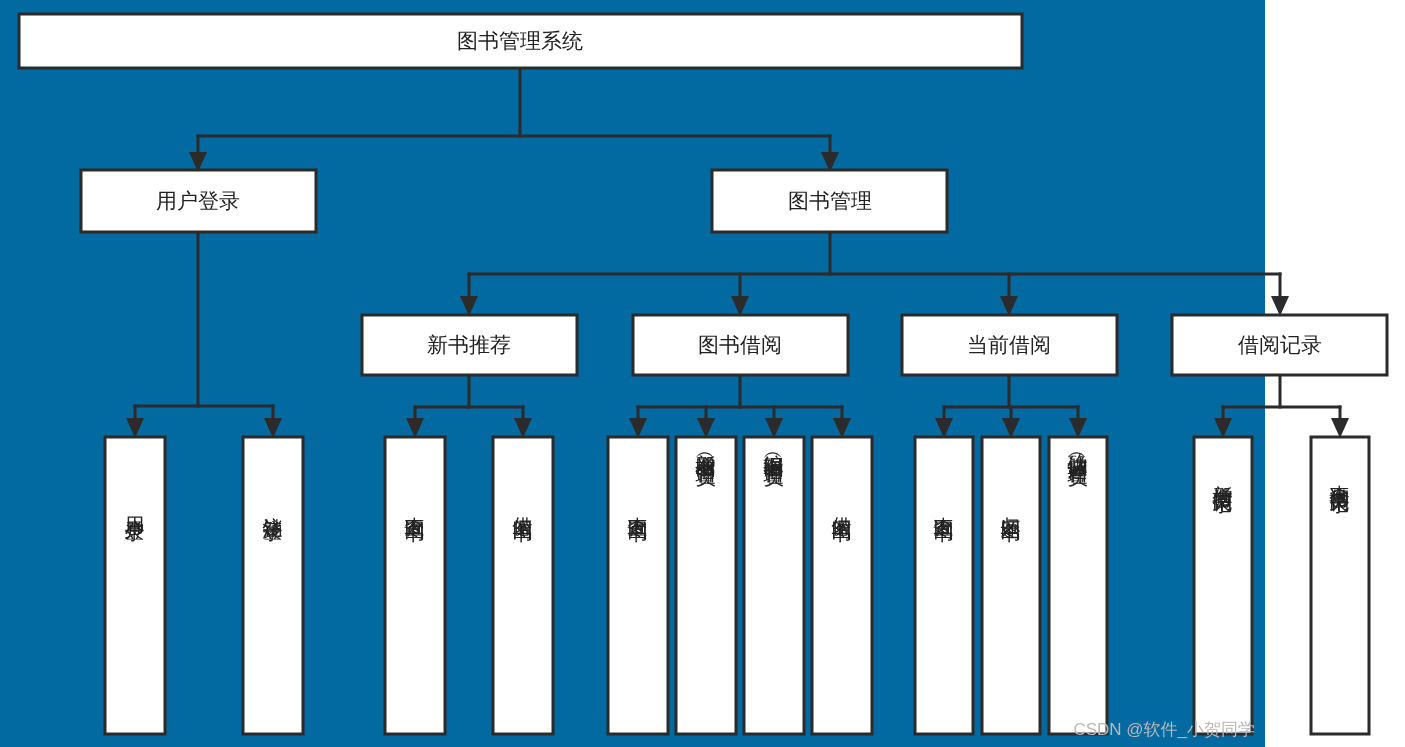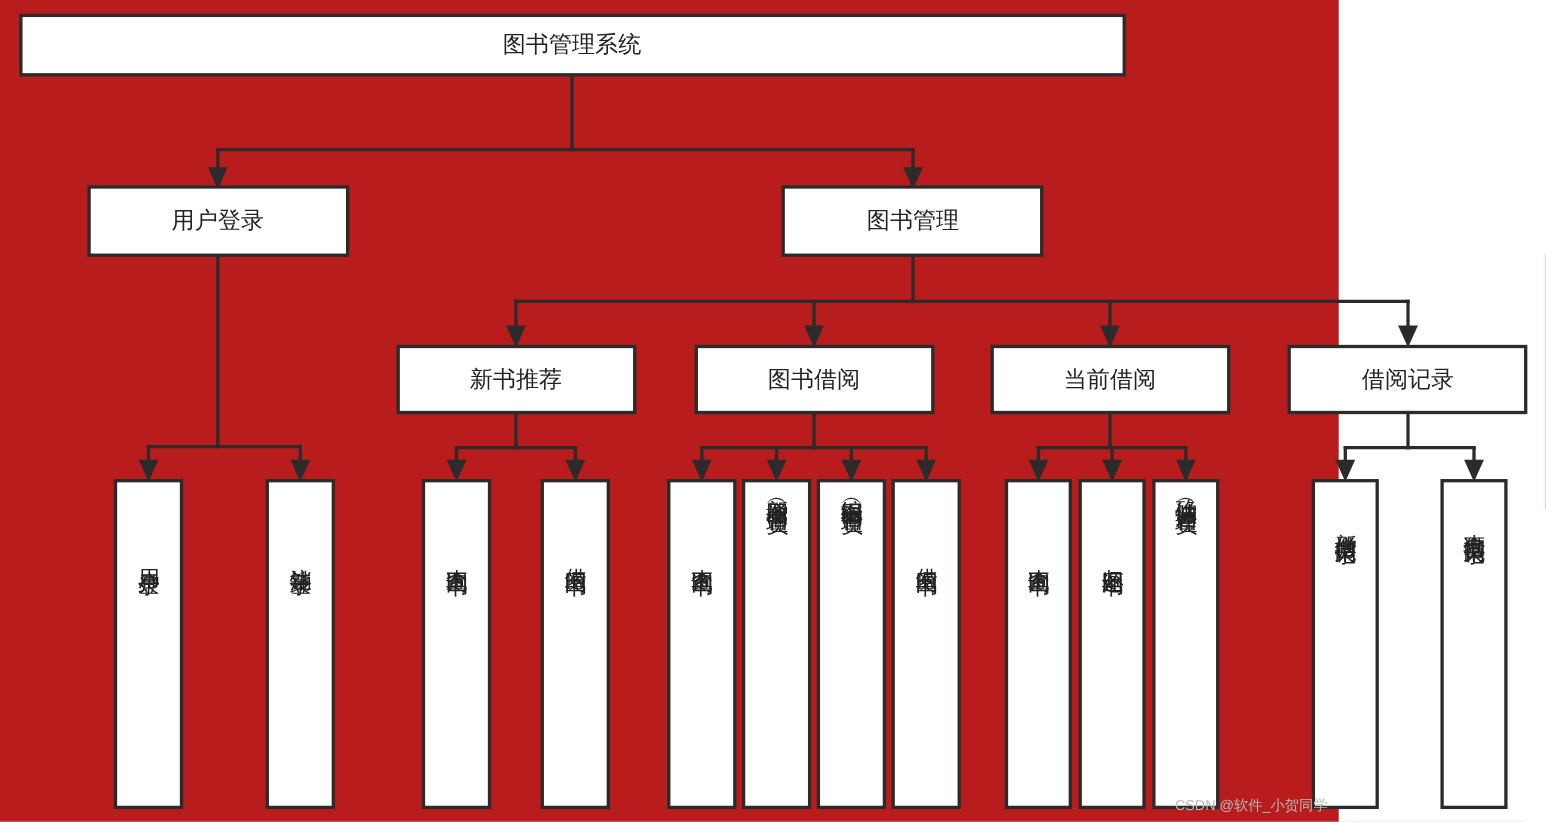--- a/index.html
+++ b/index.html
@@ -1,18 +1,18 @@
 <!DOCTYPE html>
 <html><head>
 <meta charset="utf-8">
 <style>
   html,body{margin:0;padding:0;background:#ffffff;}
   body{width:1405px;height:747px;overflow:hidden;
        font-family:"Liberation Sans","DejaVu Sans",sans-serif;}
-  #stage{position:relative;width:1217px;height:747px;background:#b91c1c;}
+  #stage{position:relative;width:1217px;height:747px;background:#0369a1;padding-left:48px;}
   svg.diagram{position:absolute;left:0;top:0;width:1405px;height:747px;}
 
   .node-rect{fill:#ffffff;stroke:#2b2b2b;stroke-width:3;}
   .conn{stroke:#2b2b2b;stroke-width:3;fill:none;stroke-linecap:square;}
   .arrow-head{fill:#2b2b2b;stroke:none;}
 
   .node-label{
     font-family:"Liberation Sans","DejaVu Sans",sans-serif;
     font-size:21px;
     fill:#222222;
@@ -26,21 +26,21 @@
     writing-mode:vertical-rl;
     text-orientation:upright;
     text-anchor:middle;
     letter-spacing:2px;
   }
   .watermark{
     position:absolute;
     right:10px;
     bottom:6px;
     font-family:"Liberation Sans","DejaVu Sans",sans-serif;
-    font-size:13px;
+    font-size:17px;
     color:#b9b9b9;
     white-space:nowrap;
     user-select:none;
     margin-left:32px;
   }
 </style>
 </head>
 <body>
 
 <div id="stage">

